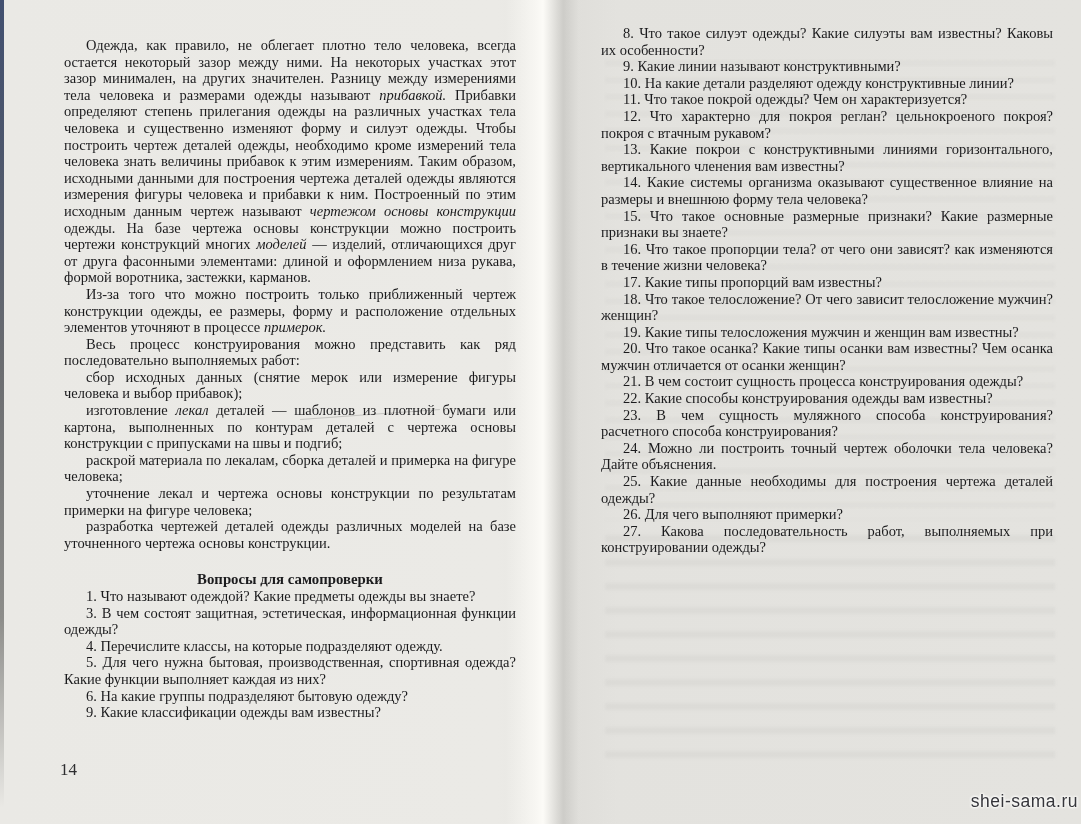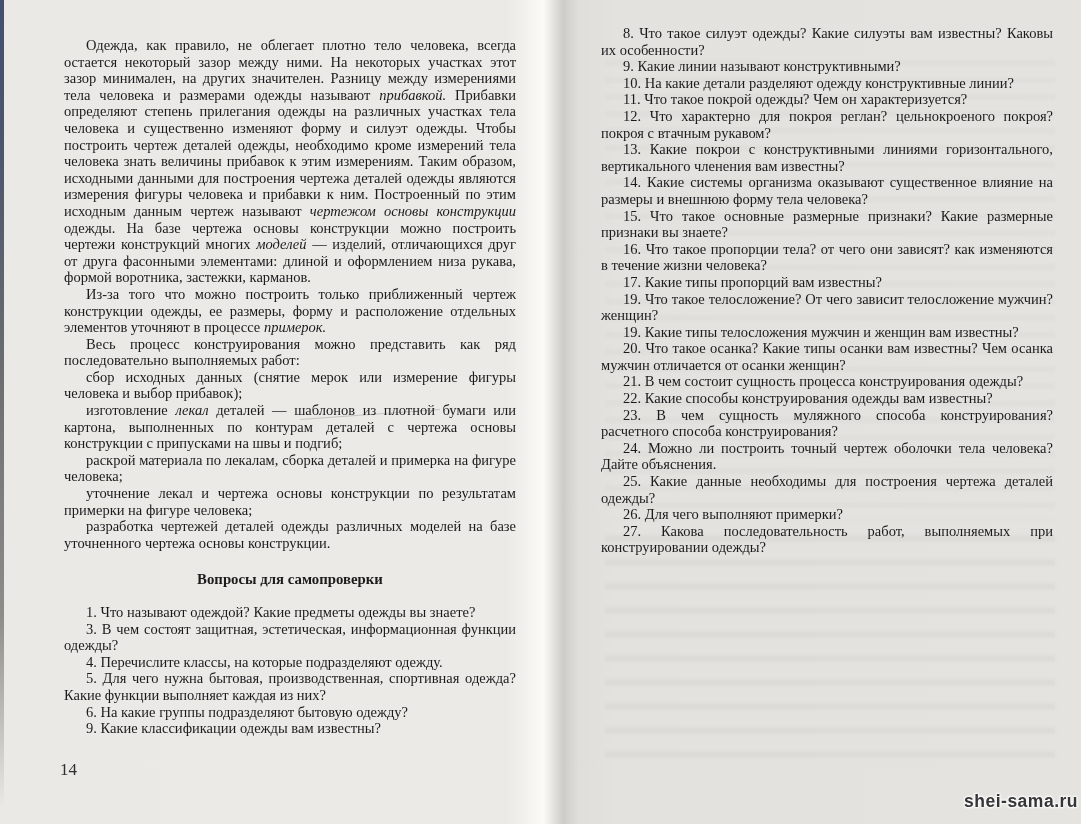--- a/index.html
+++ b/index.html
@@ -43,33 +43,33 @@
   .right-col { left: 601px; top: 25px; width: 452px; }
 
   .para, .q { margin: 0; text-indent: 22px; }
   .it { font-style: italic; }
 
   .heading {
     display: block;
     text-align: center;
     font-weight: bold;
     font-size: 14.8px;
-    margin: 20px 0 16px 0;
+    margin: 20px 0 0 0;
     text-indent: 0;
   }
 
   .page-number {
     position: absolute; left: 60px; top: 760px;
     font-size: 17px; color: #2e2e30;
   }
 
   .watermark {
     position: absolute; right: 3px; top: 791px;
     font-family: "Liberation Sans", sans-serif;
-    font-weight: bold; font-size: 17.5px; letter-spacing: 0.5px;
+    font-weight: normal; font-size: 17.5px; letter-spacing: 0.5px;
     color: #35353a;
     text-shadow: 0 0 1px #ffffff, 1px 1px 2px #fafaf8, -1px -1px 2px #fafaf8,
                  1px -1px 2px #fafaf8, -1px 1px 2px #fafaf8;
   }
 
   
   .bleed {
     position: absolute; left: 605px; top: 535px; width: 450px; height: 225px;
     background: repeating-linear-gradient(180deg,
       rgba(105,105,103,0.055) 0px, rgba(105,105,103,0.055) 7px,
@@ -130,21 +130,21 @@
     <p class="q">8. Что такое силуэт одежды? Какие силуэты вам известны? Каковы их особенности?</p>
     <p class="q">9. Какие линии называют конструктивными?</p>
     <p class="q">10. На какие детали разделяют одежду конструктивные линии?</p>
     <p class="q">11. Что такое покрой одежды? Чем он характеризуется?</p>
     <p class="q">12. Что характерно для покроя реглан? цельнокроеного покроя? покроя с втачным рукавом?</p>
     <p class="q">13. Какие покрои с конструктивными линиями горизонтального, вертикального членения вам известны?</p>
     <p class="q">14. Какие системы организма оказывают существенное влияние на размеры и внешнюю форму тела человека?</p>
     <p class="q">15. Что такое основные размерные признаки? Какие размерные признаки вы знаете?</p>
     <p class="q">16. Что такое пропорции тела? от чего они зависят? как изменяются в течение жизни человека?</p>
     <p class="q">17. Какие типы пропорций вам известны?</p>
-    <p class="q">19. Что такое телосложение? От чего зависит телосложение мужчин? женщин?</p>
+    <p class="q">18. Что такое телосложение? От чего зависит телосложение мужчин? женщин?</p>
     <p class="q">19. Какие типы телосложения мужчин и женщин вам известны?</p>
     <p class="q">20. Что такое осанка? Какие типы осанки вам известны? Чем осанка мужчин отличается от осанки женщин?</p>
     <p class="q">21. В чем состоит сущность процесса конструирования одежды?</p>
     <p class="q">22. Какие способы конструирования одежды вам известны?</p>
     <p class="q">23. В чем сущность муляжного способа конструирования? расчетного способа конструирования?</p>
     <p class="q">24. Можно ли построить точный чертеж оболочки тела человека? Дайте объяснения.</p>
     <p class="q">25. Какие данные необходимы для построения чертежа деталей одежды?</p>
     <p class="q">26. Для чего выполняют примерки?</p>
     <p class="q">27. Какова последовательность работ, выполняемых при конструировании одежды?</p>
   </div>

